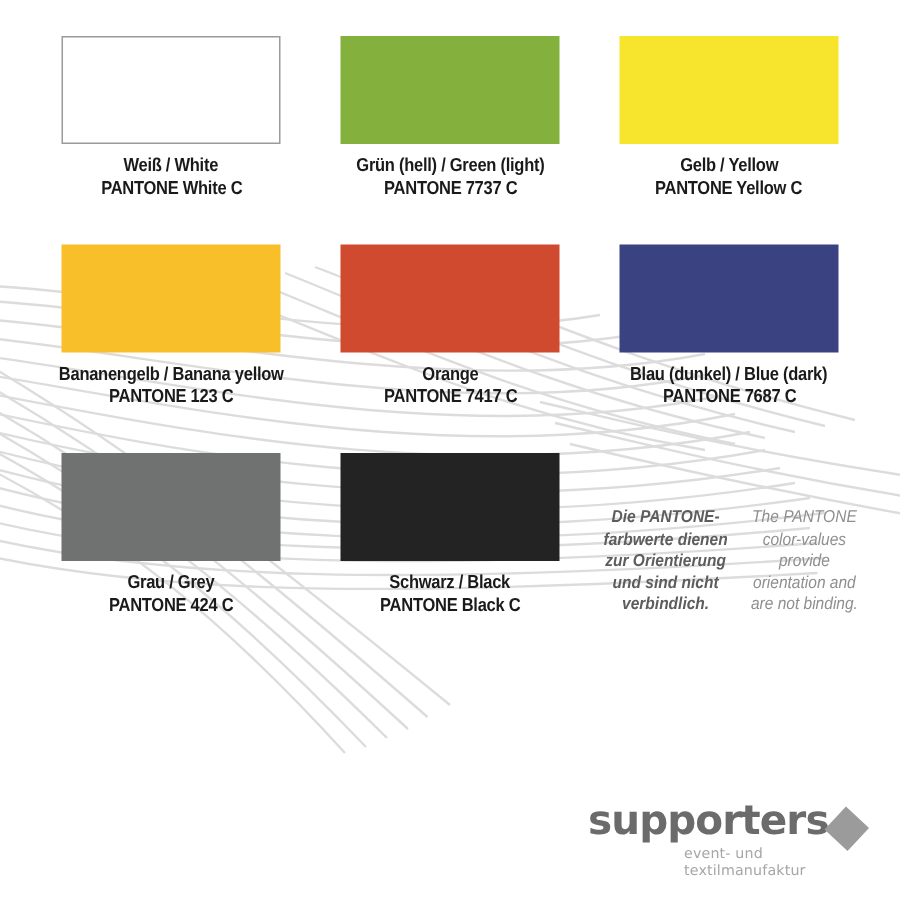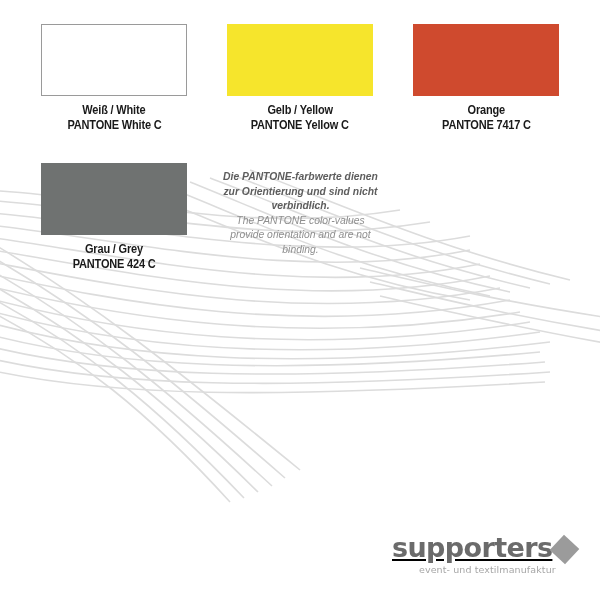--- a/index.html
+++ b/index.html
@@ -87,21 +87,21 @@
     font-size: 12.5px;
     line-height: 15px;
     letter-spacing: -0.2px;
     transform: scaleX(0.88);
     white-space: nowrap;
   }
 
   
   .note-cell {
     display: flex;
-    flex-direction: column;
+    flex-direction: row;
     align-items: center;
     justify-content: flex-start;
     padding-top: 6px;
   }
   .note-de, .note-en {
     text-align: center;
     font-family: "Liberation Sans Narrow", "Liberation Sans", sans-serif;
     font-style: italic;
     font-size: 11.5px;
     line-height: 14.5px;
@@ -120,22 +120,21 @@
   
   #logo-block {
     position: absolute;
     left: 392px;
     top: 533px;
     z-index: 3;
     width: 200px;
   }
   #logo-wordmark-row {
     display: flex;
-    align-items: center;
-    text-decoration: underline;
+    align-items: flex-end;
   }
   #logo-wordmark {
     font-family: "DejaVu Sans", sans-serif;
     font-weight: bold;
     font-size: 27px;
     color: #6b6b6b;
     letter-spacing: -0.6px;
     line-height: 30px;
   }
   #logo-diamond {
@@ -146,21 +145,21 @@
     margin-left: 2px;
     margin-top: 3px;
     flex: 0 0 auto;
   }
   #logo-tagline {
     font-family: "DejaVu Sans", sans-serif;
     font-size: 9.5px;
     color: #a6a6a6;
     letter-spacing: 0.1px;
     margin-top: 1px;
-    margin-left: 27px;
+    margin-left: 64px;
   }
 </style>
 </head>
 <body>
 
 <div id="page">
 
   <svg id="swoosh-bg" viewBox="0 0 600 600" preserveAspectRatio="none" aria-hidden="true">
     <g fill="none" stroke="#dcdcdc" stroke-width="1.6">
       <path d="M-20,212 C 120,222 300,268 470,236"></path>
@@ -203,44 +202,64 @@
   </svg>
 
   <div id="swatch-grid">
 
     <div class="swatch-cell">
       <div class="swatch-chip bordered" style="background-color: rgb(255, 255, 255);"></div>
       <div class="swatch-label">Weiß / White</div>
       <div class="swatch-pantone">PANTONE White C</div>
     </div>
 
+    <div class="swatch-cell">
+      <div class="swatch-chip" style="background-color: rgb(132, 177, 61);"></div>
+      <div class="swatch-label">Grün (hell) / Green (light)</div>
+      <div class="swatch-pantone">PANTONE 7737 C</div>
+    </div>
 
 
     <div class="swatch-cell">
       <div class="swatch-chip" style="background-color: rgb(246, 229, 44);"></div>
       <div class="swatch-label">Gelb / Yellow</div>
       <div class="swatch-pantone">PANTONE Yellow C</div>
     </div>
 
+    <div class="swatch-cell">
+      <div class="swatch-chip" style="background-color: rgb(249, 191, 43);"></div>
+      <div class="swatch-label">Bananengelb / Banana yellow</div>
+      <div class="swatch-pantone">PANTONE 123 C</div>
+    </div>
 
 
     <div class="swatch-cell">
       <div class="swatch-chip" style="background-color: rgb(207, 74, 46);"></div>
       <div class="swatch-label">Orange</div>
       <div class="swatch-pantone">PANTONE 7417 C</div>
     </div>
 
 
+    <div class="swatch-cell">
+      <div class="swatch-chip" style="background-color: rgb(58, 66, 129);"></div>
+      <div class="swatch-label">Blau (dunkel) / Blue (dark)</div>
+      <div class="swatch-pantone">PANTONE 7687 C</div>
+    </div>
 
     <div class="swatch-cell">
       <div class="swatch-chip" style="background-color: rgb(111, 114, 113);"></div>
       <div class="swatch-label">Grau / Grey</div>
       <div class="swatch-pantone">PANTONE 424 C</div>
     </div>
 
+    <div class="swatch-cell">
+      <div class="swatch-chip" style="background-color: rgb(35, 35, 35);"></div>
+      <div class="swatch-label">Schwarz / Black</div>
+      <div class="swatch-pantone">PANTONE Black C</div>
+    </div>
 
     <div class="note-cell">
       <div class="note-de">Die PANTONE-farbwerte dienen zur Orientierung und sind nicht verbindlich.</div>
       <div class="note-en">The PANTONE color-values provide orientation and are not binding.</div>
     </div>
 
   </div>
 
   <div id="logo-block">
     <div id="logo-wordmark-row">

